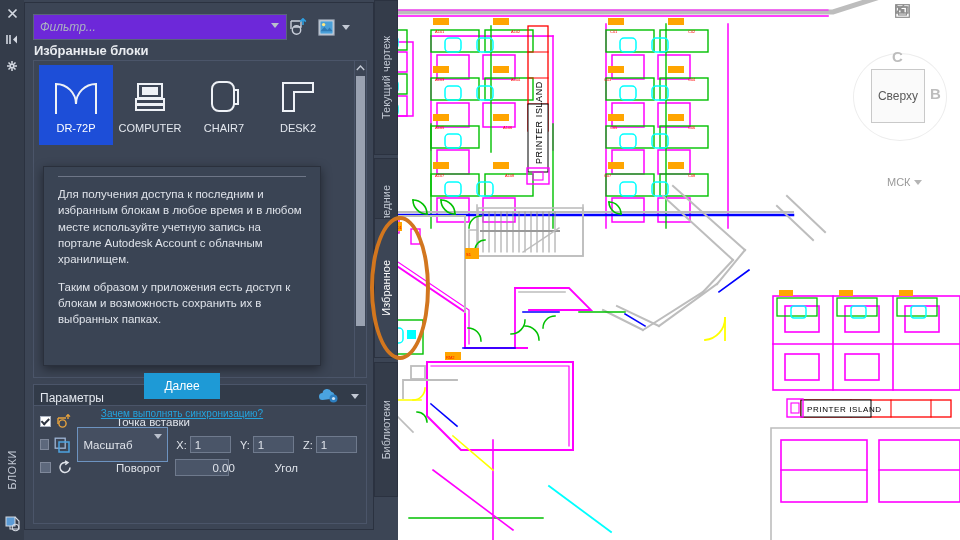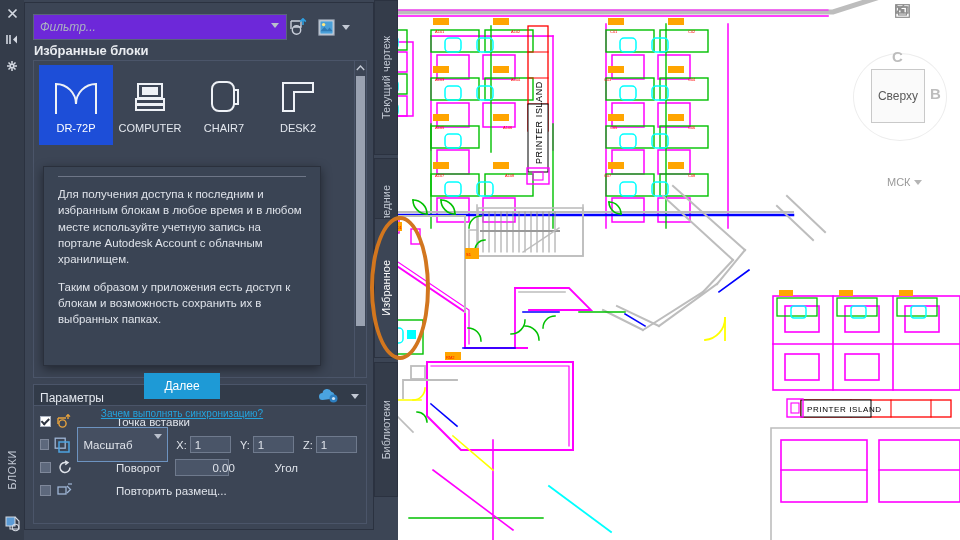--- a/index.html
+++ b/index.html
@@ -656,31 +656,20 @@
                 <path d="M7 0.8 L10 2.6 L7.2 4.6" fill="none" stroke="#dfe3ea" stroke-width="1.4"></path>
               </svg>
             </span>
             <span class="plabel">Поворот</span>
             <span class="anglewrap">
               <span class="numbox wide">0.00</span>
               <span class="plabel">Угол</span>
             </span>
           </div>
 
-          <div class="prow">
-            <span class="chk"></span>
-            <span class="picon">
-              <svg width="17" height="15" viewBox="0 0 17 15">
-                <rect x="1" y="4" width="8" height="7" fill="none" stroke="#9fb6d6" stroke-width="1.3"></rect>
-                <path d="M10 3 L13.5 6.5 L10 10" fill="none" stroke="#9fb6d6" stroke-width="1.3"></path>
-                <path d="M11 1 L15 1" fill="none" stroke="#9fb6d6" stroke-width="1.2"></path>
-              </svg>
-            </span>
-            <span class="plabel">Повторить размещ...</span>
-          </div>
 
 
         </div>
       </div>
     </div>
 
     <div class="dialog">
       <div class="dlg-rule"></div>
       <div class="dlg-p">Для получения доступа к последним и избранным блокам в любое время и в любом месте используйте учетную запись на портале Autodesk Account с облачным хранилищем.</div>
       <div class="dlg-p dlg-p2">Таким образом у приложения есть доступ к блокам и возможность сохранить их в выбранных папках.</div>

